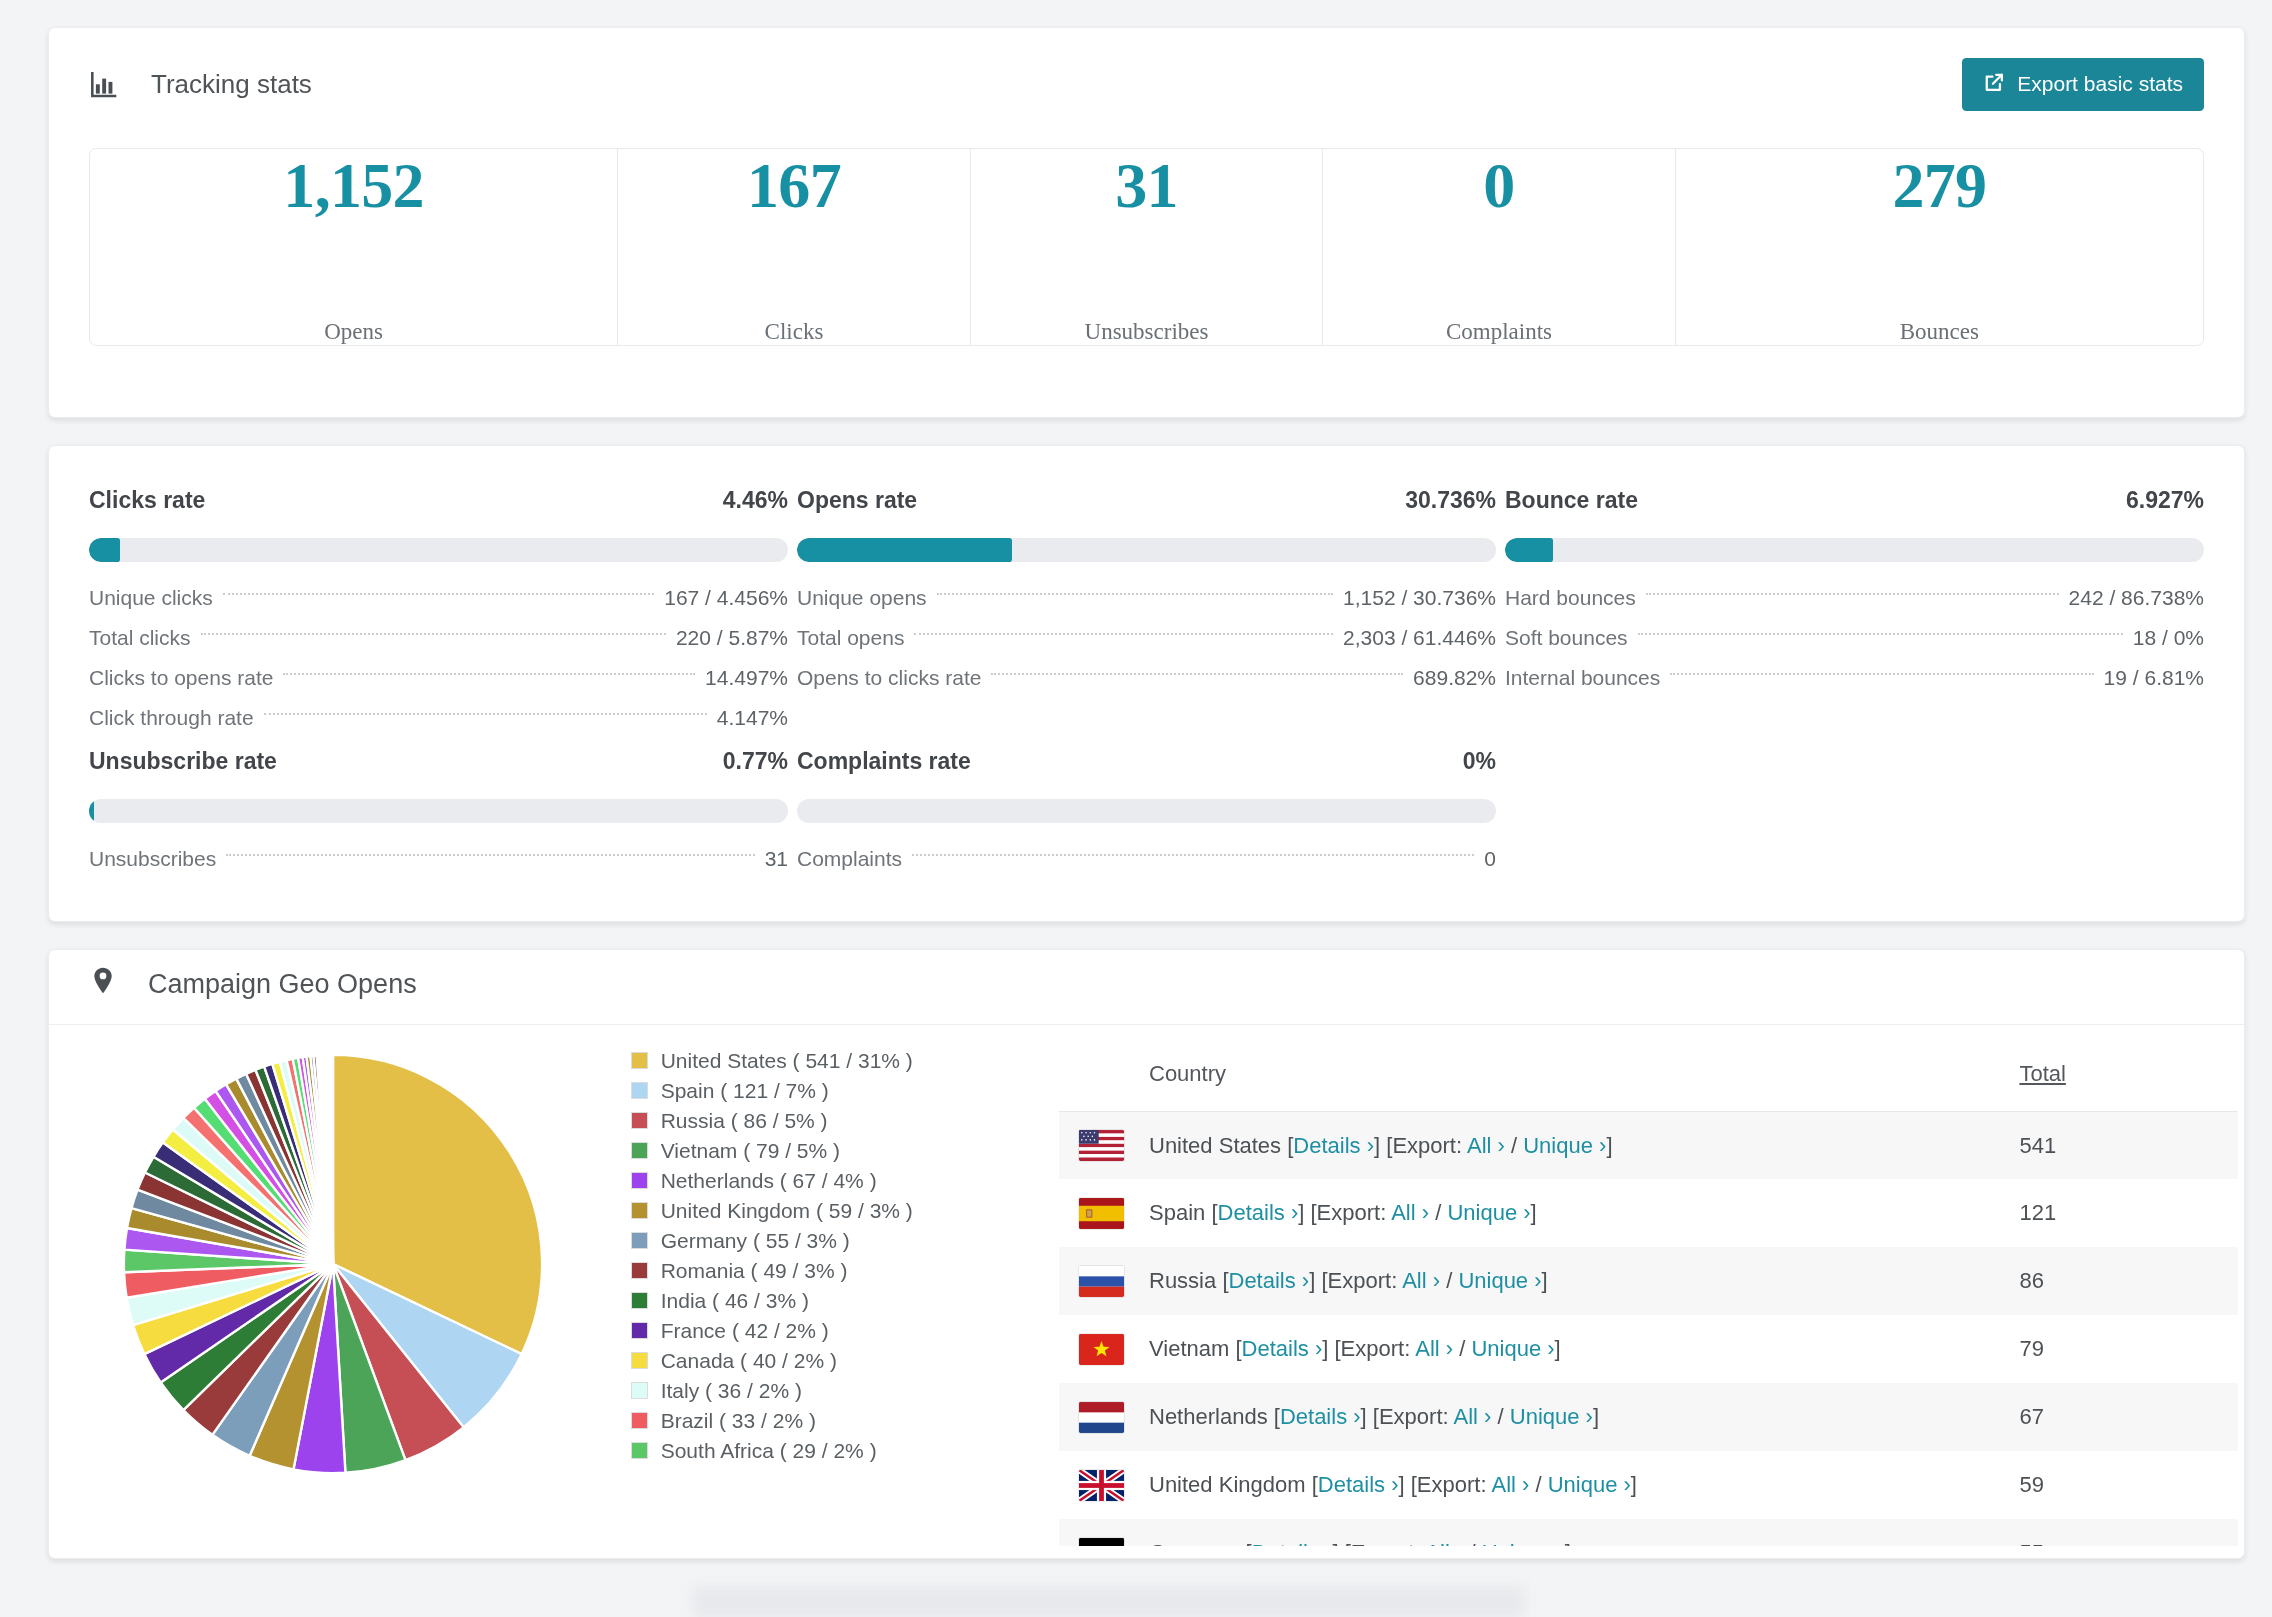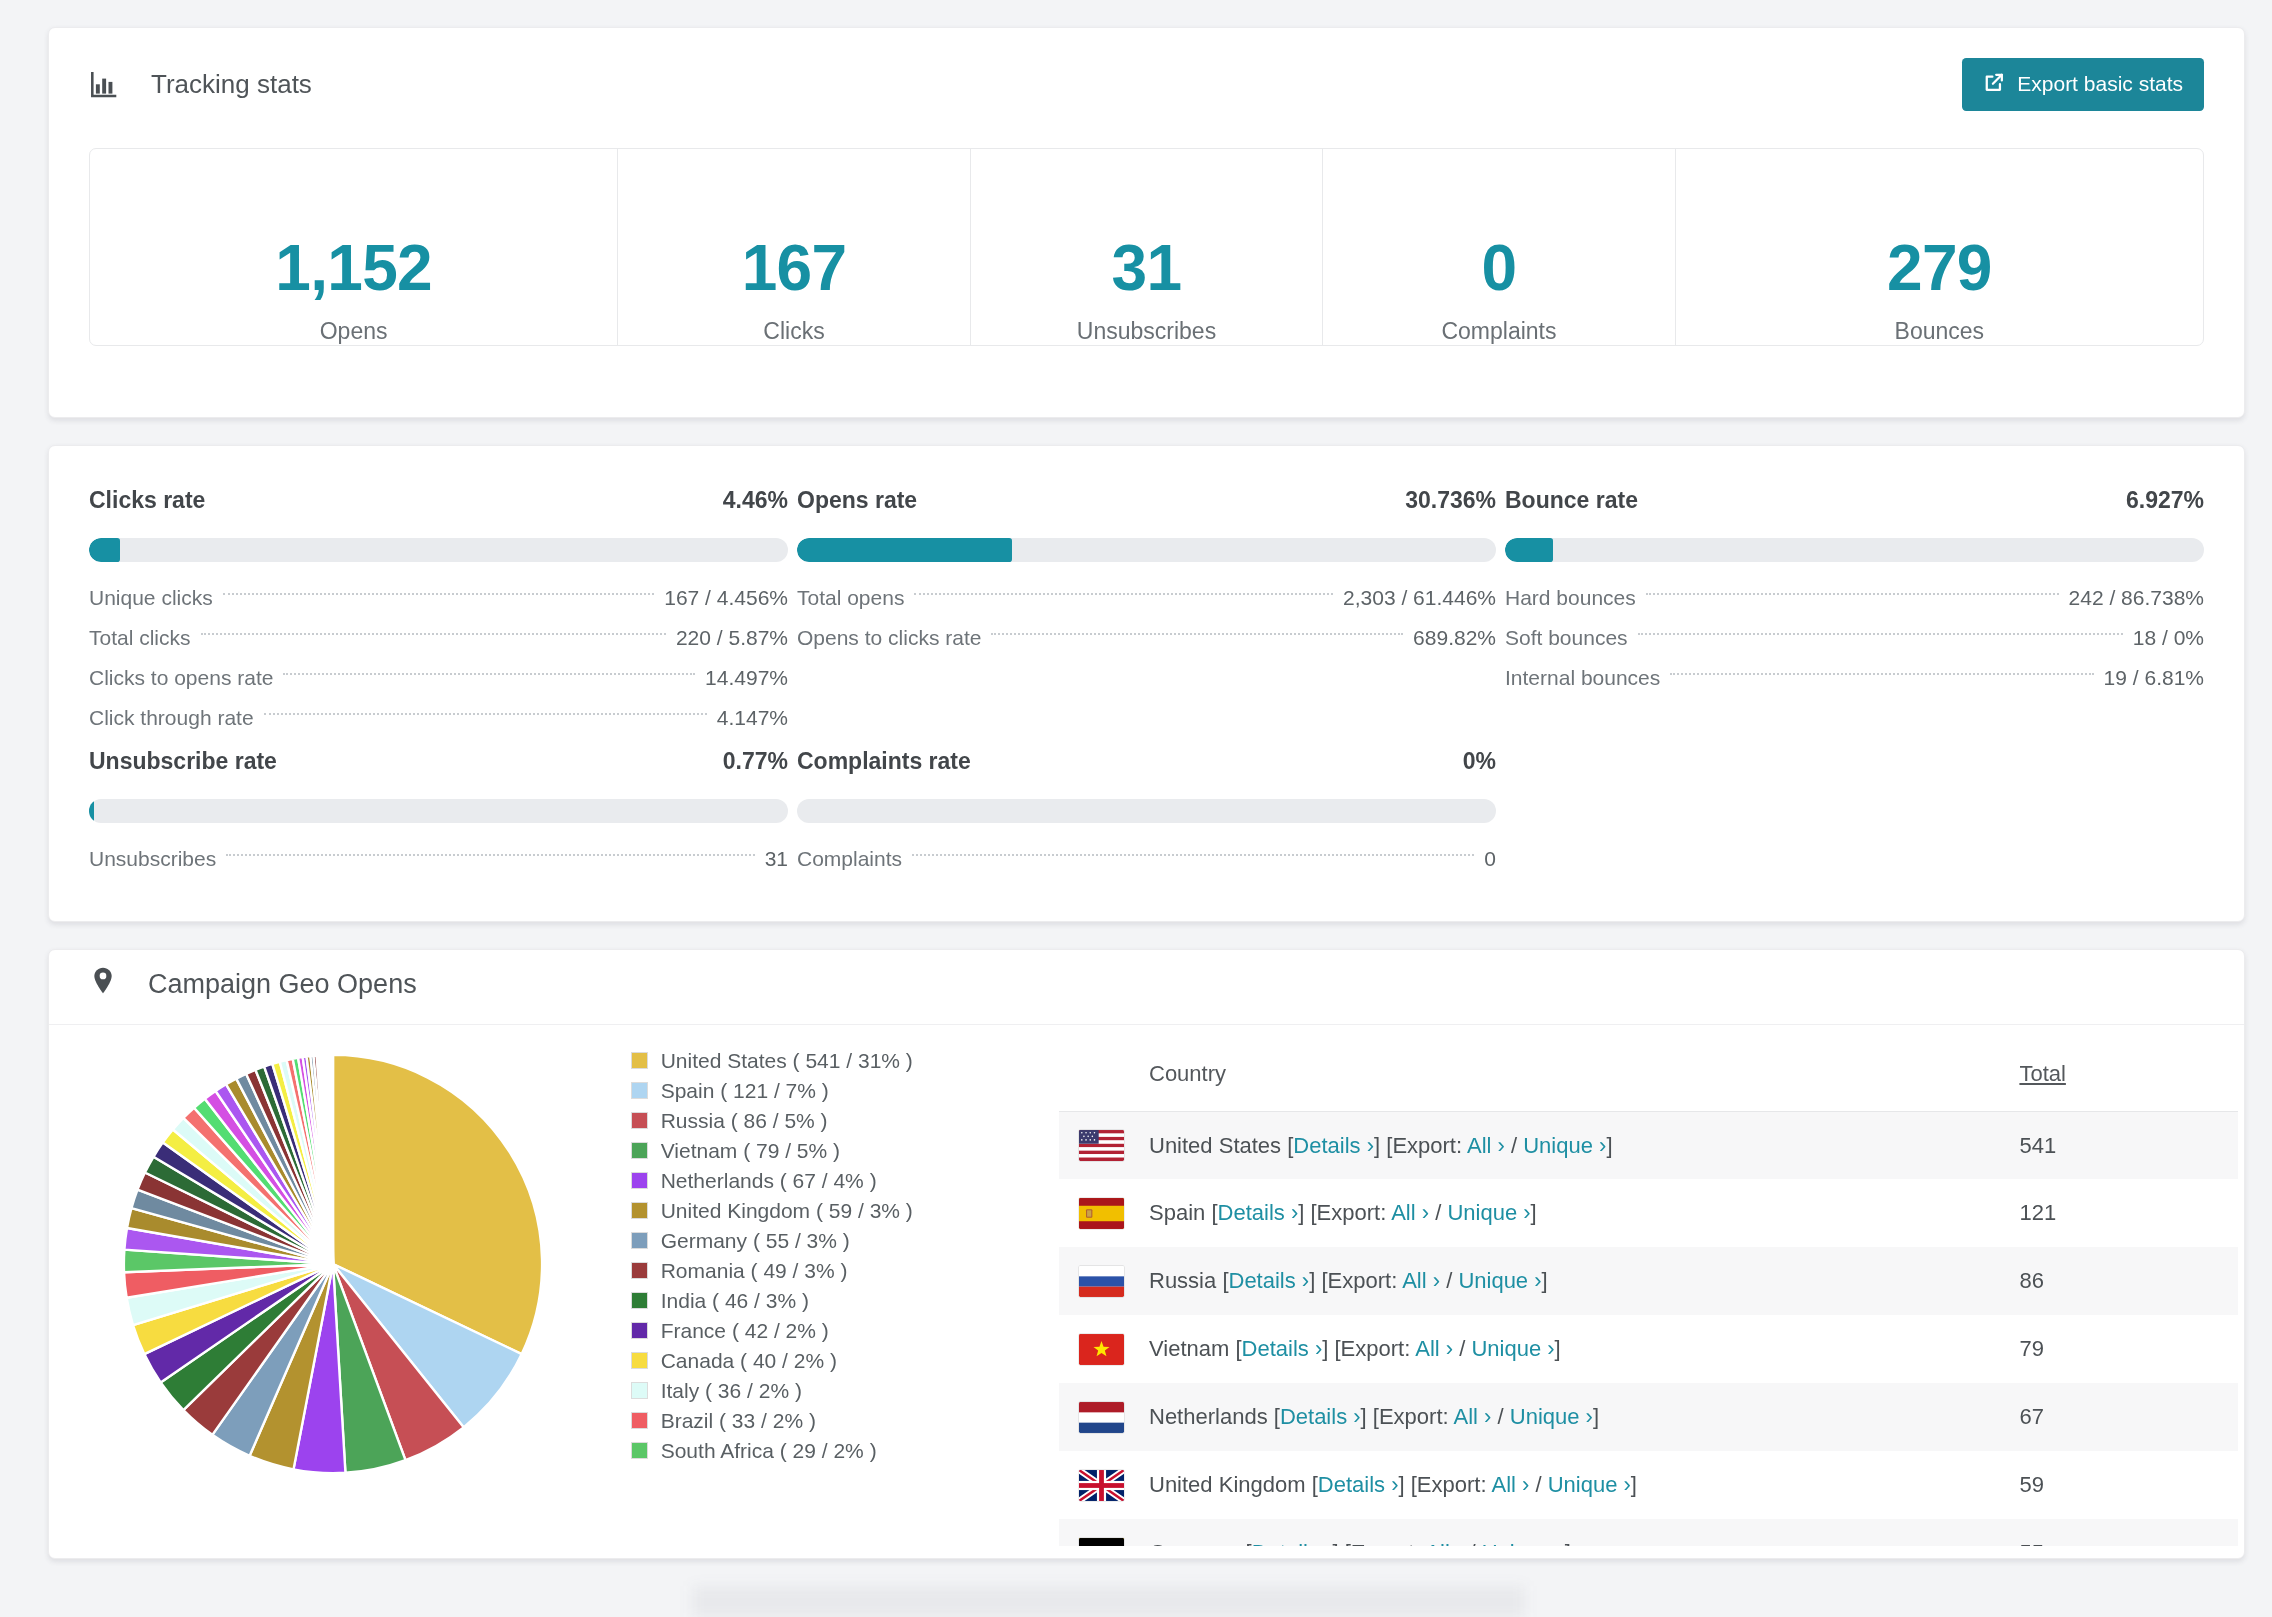--- a/index.html
+++ b/index.html
@@ -26,21 +26,21 @@
   .export-btn {
     display:flex; align-items:center; gap:11.3px;
     background:var(--btn,#1C8699); color:#FFFFFF; border:none; cursor:pointer;
     font-family:inherit; font-size:21px; padding:12.7px 21px; border-radius:4.2px;
   }
   .summary {
     display:flex; margin:37px 40px 0 40px; height:198px;
     border:1.4px solid #E8E9EB; border-radius:7px; overflow:hidden;
     margin-bottom:71px;
   }
-  .sum-cell { flex:1; display:flex; flex-direction:column; justify-content:flex-end; align-items:center; gap:12.7px; }
+  .sum-cell { flex:1; display:flex; flex-direction:column; justify-content:space-between; align-items:center; gap:12.7px;font-family:Liberation Serif, serif; }
   .sum-cell.wide { flex:1.5; }
   .sum-cell + .sum-cell { border-left:1.4px solid #E8E9EB; }
   .sum-value { font-size:64px; font-weight:700; color:var(--accent,#1790A3); letter-spacing:-0.7px; }
   .sum-label { font-size:23px; color:#6A7075; }
 
   
   .rates {
     display:grid; grid-template-columns:repeat(3,1fr);
     column-gap:47px; row-gap:44px;
     padding:41px 40px 41px 40px;
@@ -175,20 +175,25 @@
         </div>
         <div class="rate-block">
           <div class="rate-head">
             <span>Opens rate</span>
             <span>30.736%</span>
           </div>
           <div class="bar">
             <div class="bar-fill" style="width:30.736%;"></div>
           </div>
           <div class="rate-rows">
+            <div class="rate-row">
+              <span>Unique opens</span>
+              <span class="leader"></span>
+              <span class="rate-val">1,152 / 30.736%</span>
+            </div>
             <div class="rate-row">
               <span>Total opens</span>
               <span class="leader"></span>
               <span class="rate-val">2,303 / 61.446%</span>
             </div>
             <div class="rate-row">
               <span>Opens to clicks rate</span>
               <span class="leader"></span>
               <span class="rate-val">689.82%</span>
             </div>

